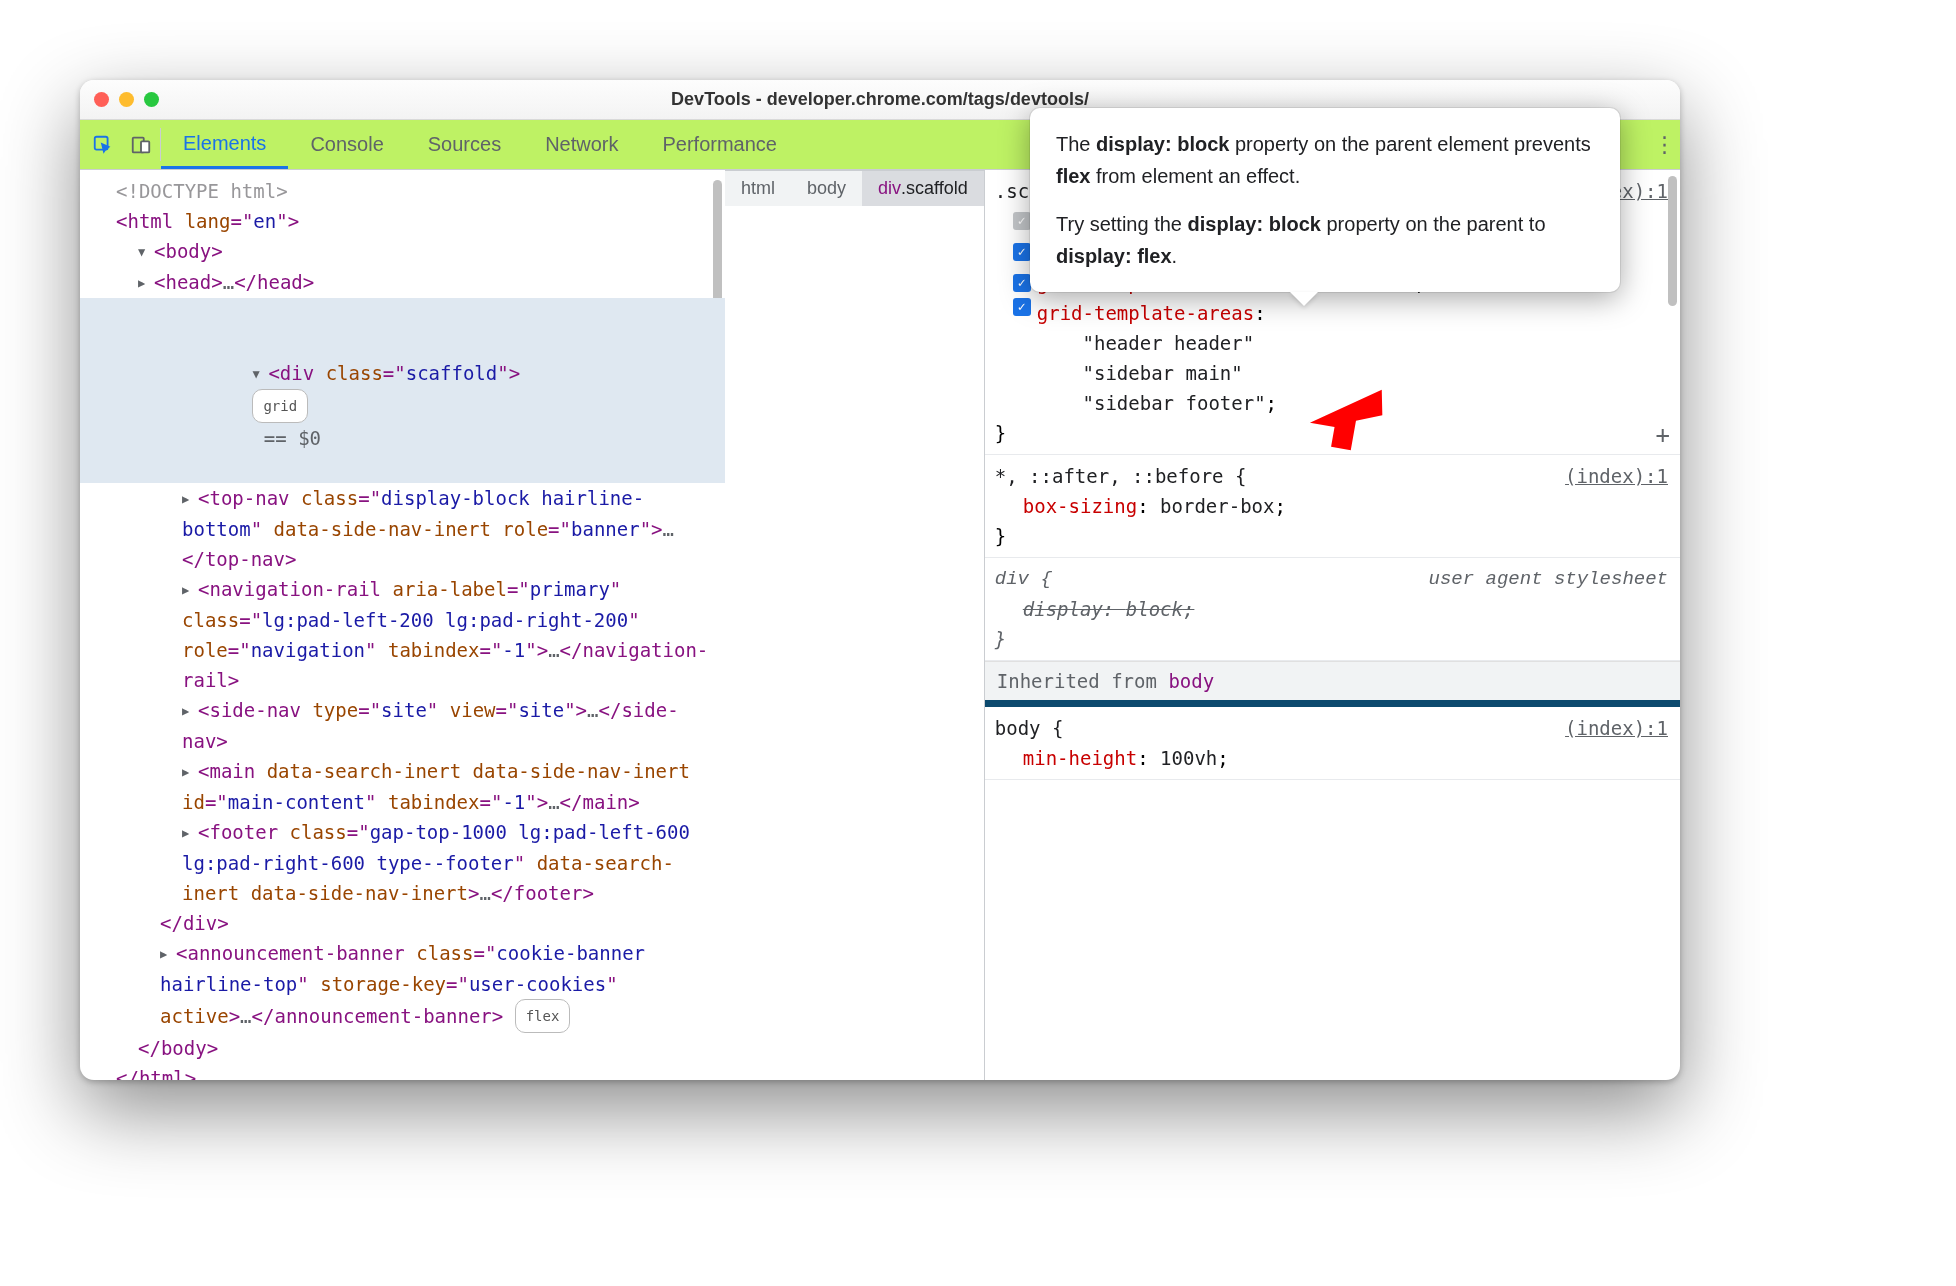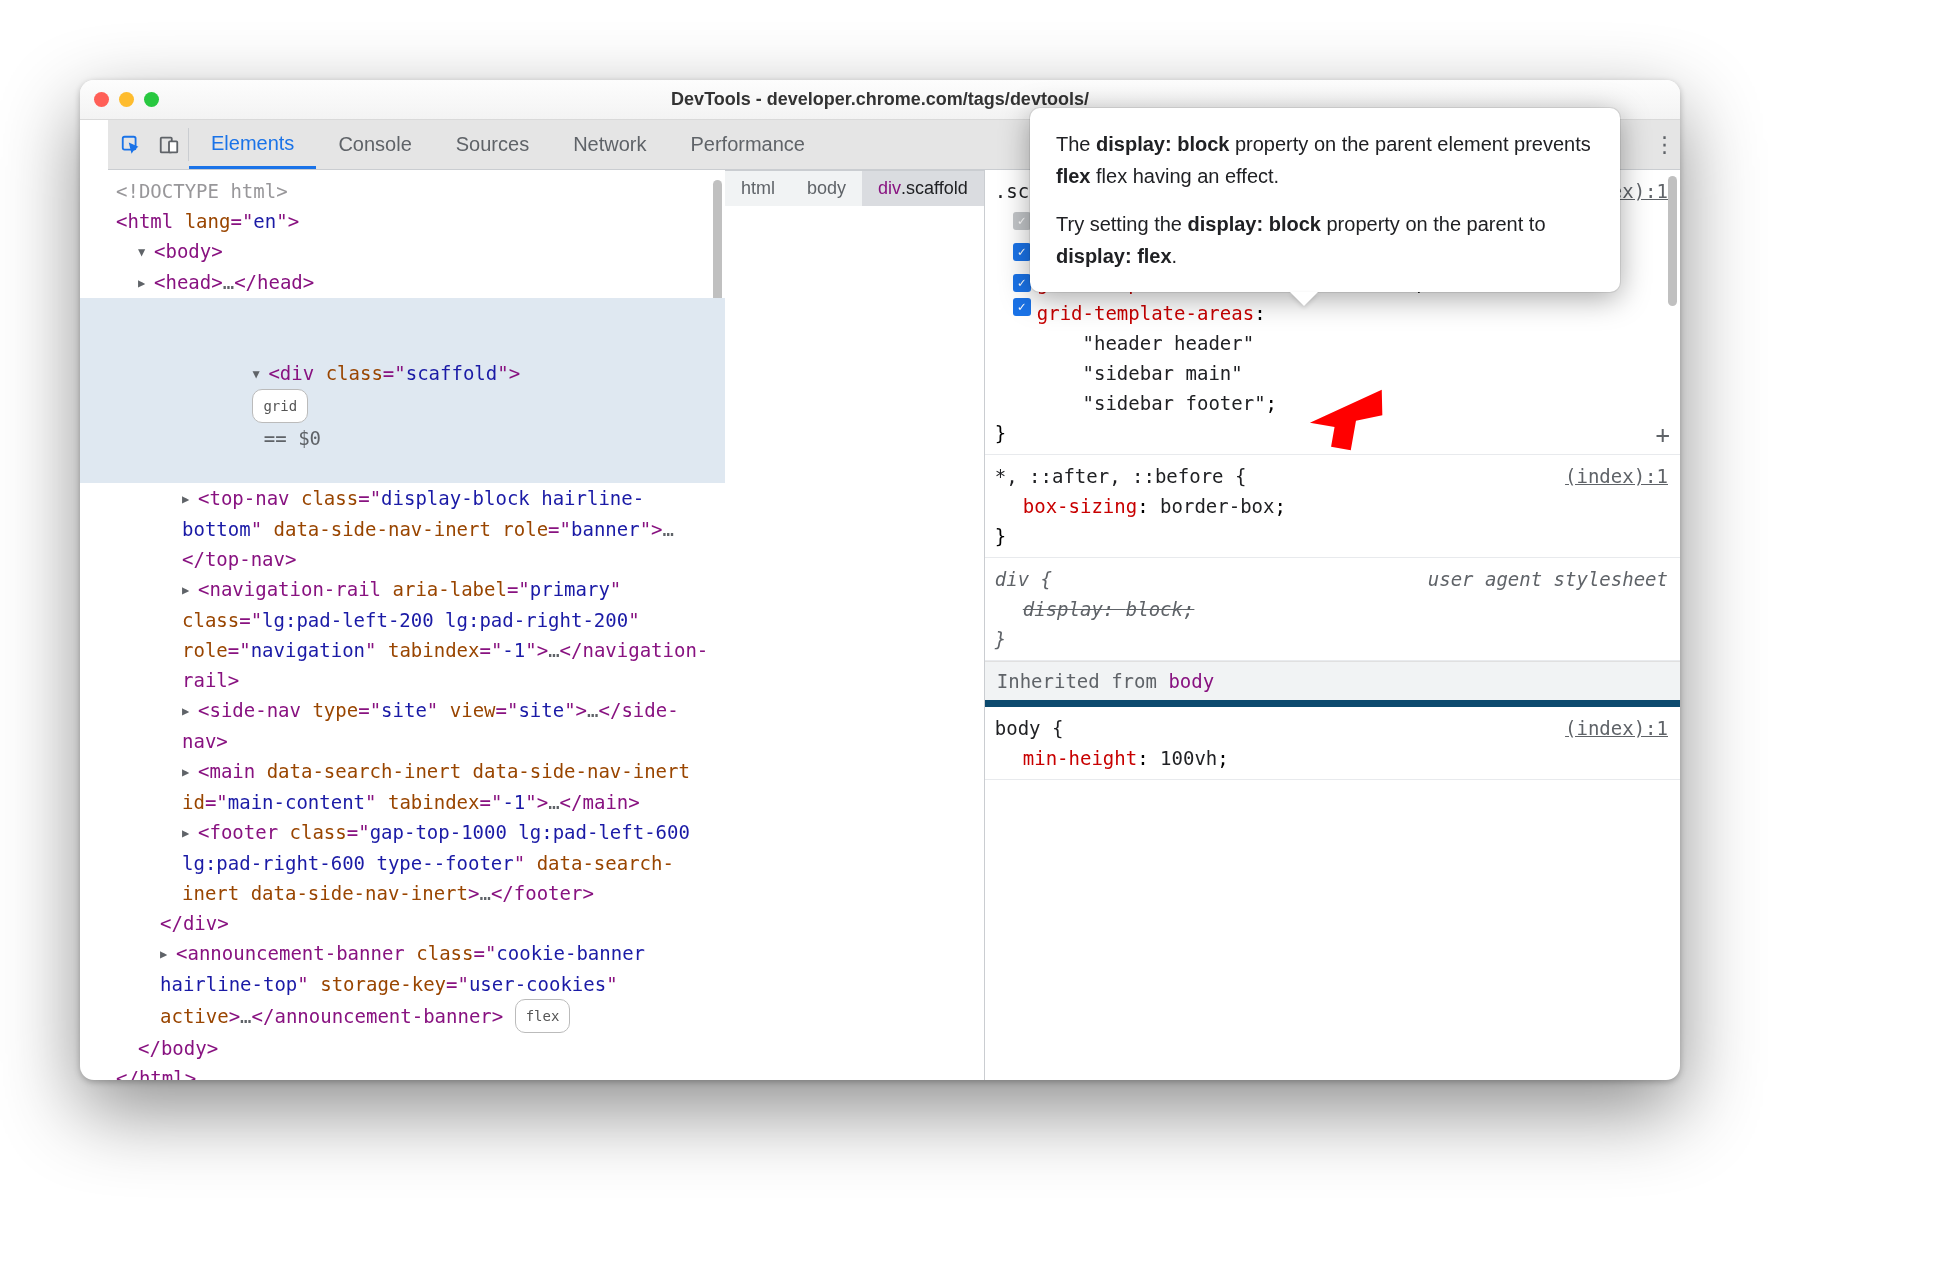--- a/index.html
+++ b/index.html
@@ -44,29 +44,28 @@
     text-align: center;
     font-size: 18px;
     font-weight: 700;
     color: #333;
     pointer-events: none;
   }
 
   
   .tabs {
     height: 50px;
-    background: #e5e5e5;
+    background: #bef264;
     border-bottom: 1px solid #cacdd1;
     display: flex;
     align-items: stretch;
     font-size: 20px;
     color: #5f6368;
     flex-shrink: 0;
     padding-left: 4px;
-    margin-left: 28px;
   }
   .tabs .icon-slot {
     display: flex; align-items: center; justify-content: center;
     width: 38px;
   }
   .tabs .divider { width: 1px; background: #cacdd1; margin: 8px 0; }
   .tab {
     padding: 0 22px;
     display: flex;
     align-items: center;
@@ -166,21 +165,21 @@
     line-height: 30px;
     position: relative;
   }
   .styles-section {
     border-bottom: 1px solid #e8eaed;
     padding: 6px 12px 6px 10px;
     position: relative;
   }
   .styles-section.ua { font-style: italic; color: #5f6368; }
   .selector-line { display: flex; justify-content: space-between; color: #202124; }
-  .styles-section.ua .selector-line { color: #5f6368; }
+  .styles-section.ua .selector-line { color: #5f6368; font-family: Liberation Mono, monospace; }
   .src { color: #5f6368; text-decoration: underline; font-style: normal; }
   .decl-row {
     display: flex;
     align-items: center;
     gap: 6px;
     padding-left: 18px;
   }
   .check {
     width: 18px; height: 18px;
     border-radius: 3px;
@@ -458,21 +457,21 @@
         </div>
       </div>
 
     </div>
   </div>
 
 </div>
 
 <div class="tooltip">
   <p>
-    <span>The </span><b>display: block</b><span> property on the parent element prevents </span><b>flex</b><span> flex having an effect.</span>
+    <span>The </span><b>display: block</b><span> property on the parent element prevents </span><b>flex</b><span> from element an effect.</span>
   </p>
   <p>
     <span>Try setting the </span><b>display: block</b><span> property on the parent to </span><b>display: flex</b><span>.</span>
   </p>
 </div>
 
 <svg class="red-arrow" width="90" height="80" viewBox="0 0 90 80">
   <path d="M 75 10 L 10 55 L 35 55 L 35 75 L 55 75 L 55 45 L 80 35 Z" fill="#f00" transform="rotate(10 45 40)"></path>
 </svg>
 

